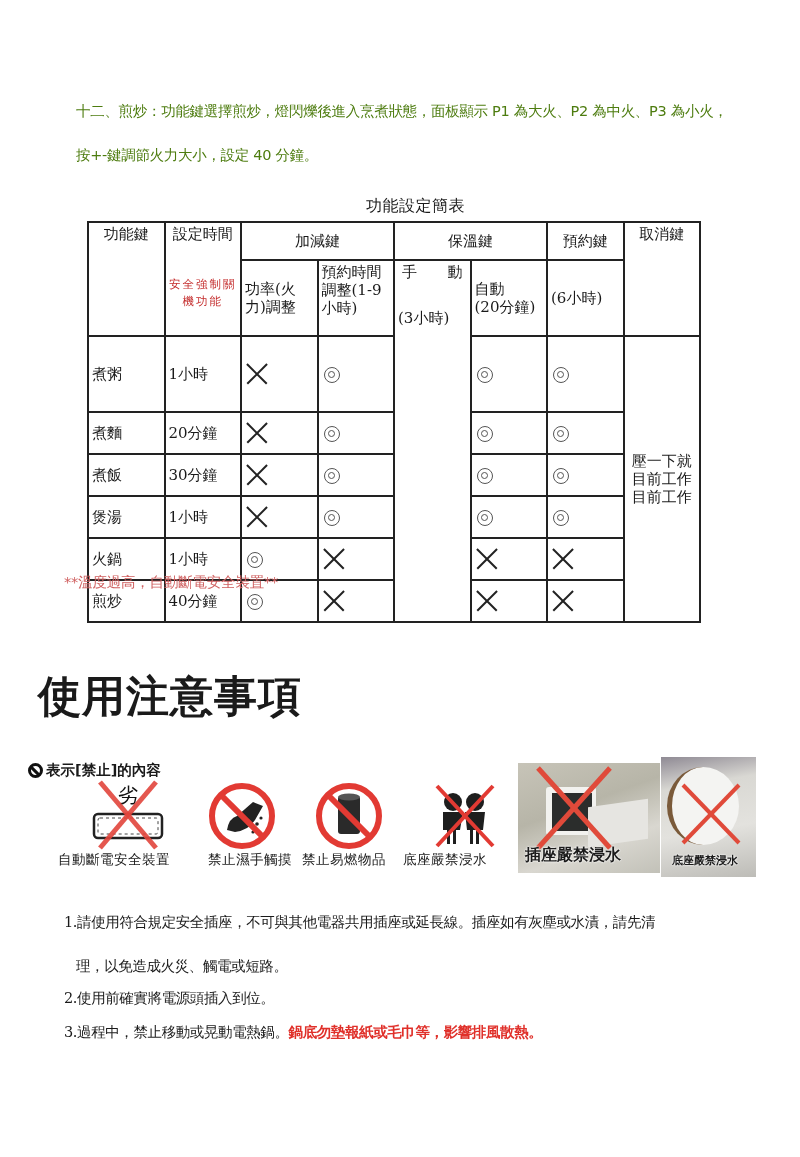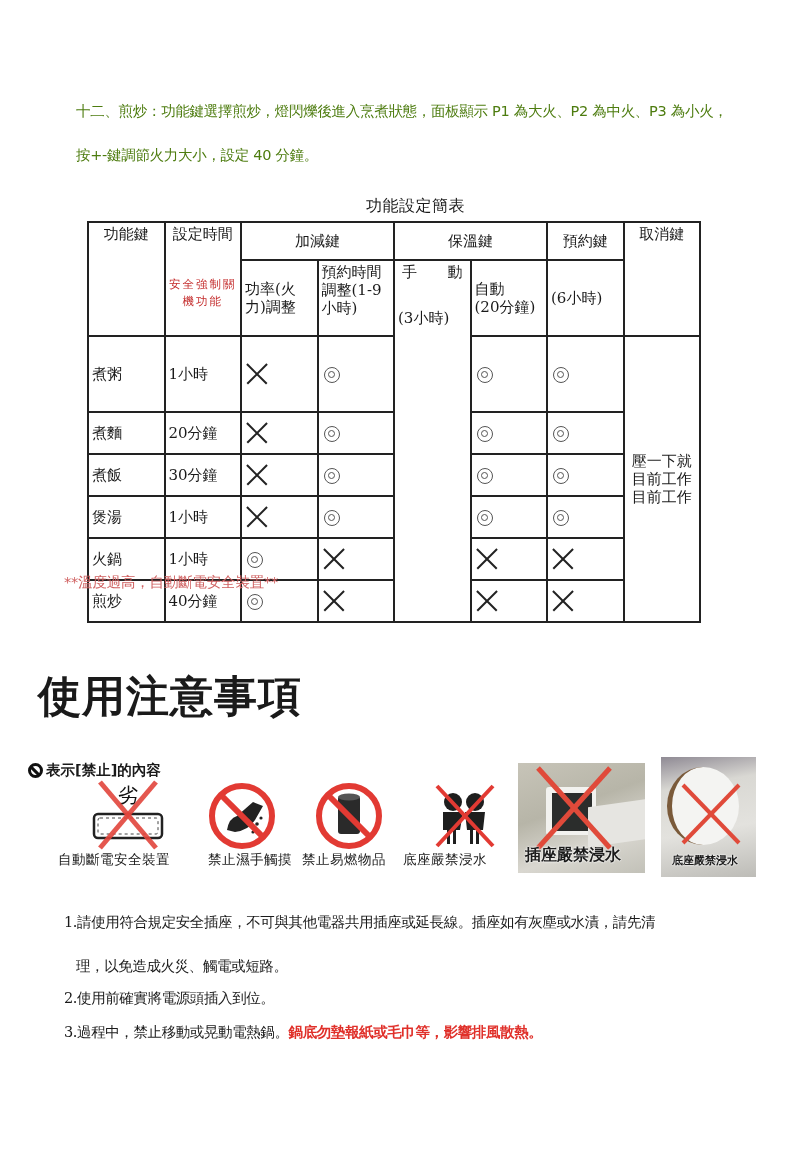--- a/index.html
+++ b/index.html
@@ -38,21 +38,21 @@
   .h-main { left: 38px; top: 668px; font-size: 43px; font-weight: bold; font-family: "DejaVu Sans", "Liberation Sans", sans-serif; letter-spacing: 1px; color: #1a1a1a; }
 
   .prohib-label { left: 28px; top: 761px; font-size: 14.5px; font-weight: bold; font-family: "DejaVu Sans", sans-serif; display: flex; align-items: center; gap: 3px; }
   .prohib-ic { width: 15px; height: 15px; border: 3px solid #111; border-radius: 50%; position: relative; }
   .prohib-ic::after { content: ""; position: absolute; left: -1px; top: 3.5px; width: 11px; height: 3px; background: #111; transform: rotate(45deg); }
 
   .icon-box { position: absolute; top: 780px; width: 80px; height: 70px; }
   .icon-cap { position: absolute; top: 851px; font-size: 13.5px; font-family: "DejaVu Sans", sans-serif; white-space: nowrap; letter-spacing: 0.5px; }
 
   .photo { position: absolute; overflow: hidden; }
-  .photo1 { left: 518px; top: 763px; width: 127px; height: 110px; background: linear-gradient(160deg, #c7c4b8 0%, #b7b5a8 40%, #d9d7d0 70%, #c2c1b8 100%); }
+  .photo1 { left: 518px; top: 763px; width: 142px; height: 110px; background: linear-gradient(160deg, #c7c4b8 0%, #b7b5a8 40%, #d9d7d0 70%, #c2c1b8 100%); }
   .photo2 { left: 661px; top: 757px; width: 95px; height: 120px; background: linear-gradient(170deg, #8f8a94 0%, #d9d8d3 25%, #e3e2de 60%, #bdbcb7 100%); }
   .photo-cap { position: absolute; font-weight: bold; font-family: "DejaVu Sans", sans-serif; color: #1b1b1b; white-space: nowrap; text-shadow: 0 0 2px #fff, 0 0 2px #fff; }
 
   .notes { left: 64px; font-family: "DejaVu Serif", serif; font-size: 14.5px; white-space: nowrap; letter-spacing: -0.4px; }
   .n1a { top: 913px; }
   .n1b { top: 957px; left: 76px; }
   .n2 { top: 989px; }
   .n3 { top: 1023px; }
   .n3 .red { color: #e0302a; font-weight: bold; font-family: "DejaVu Sans", sans-serif; }
 </style>

